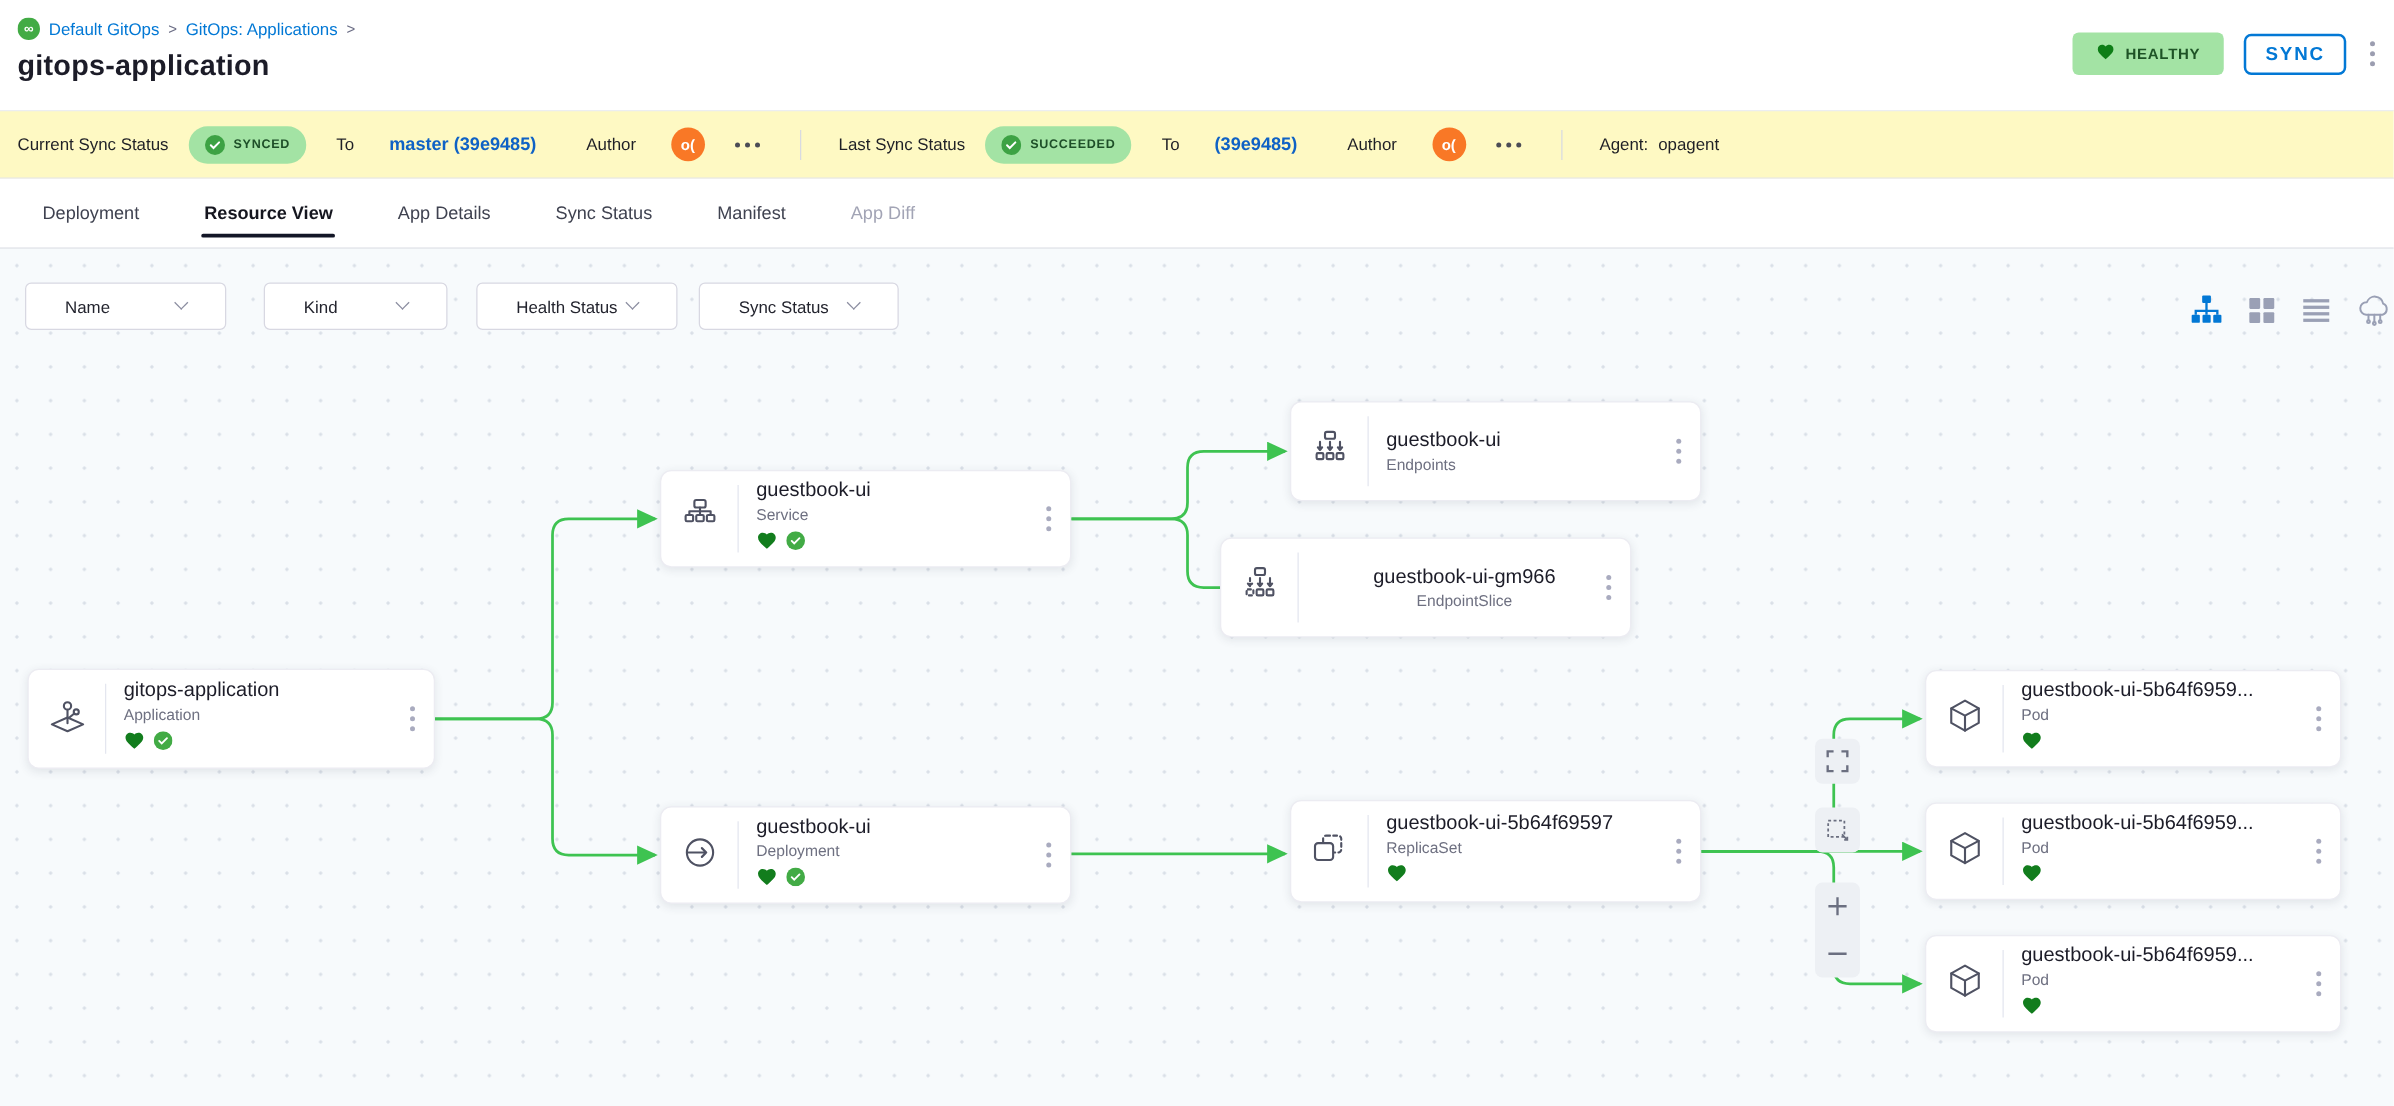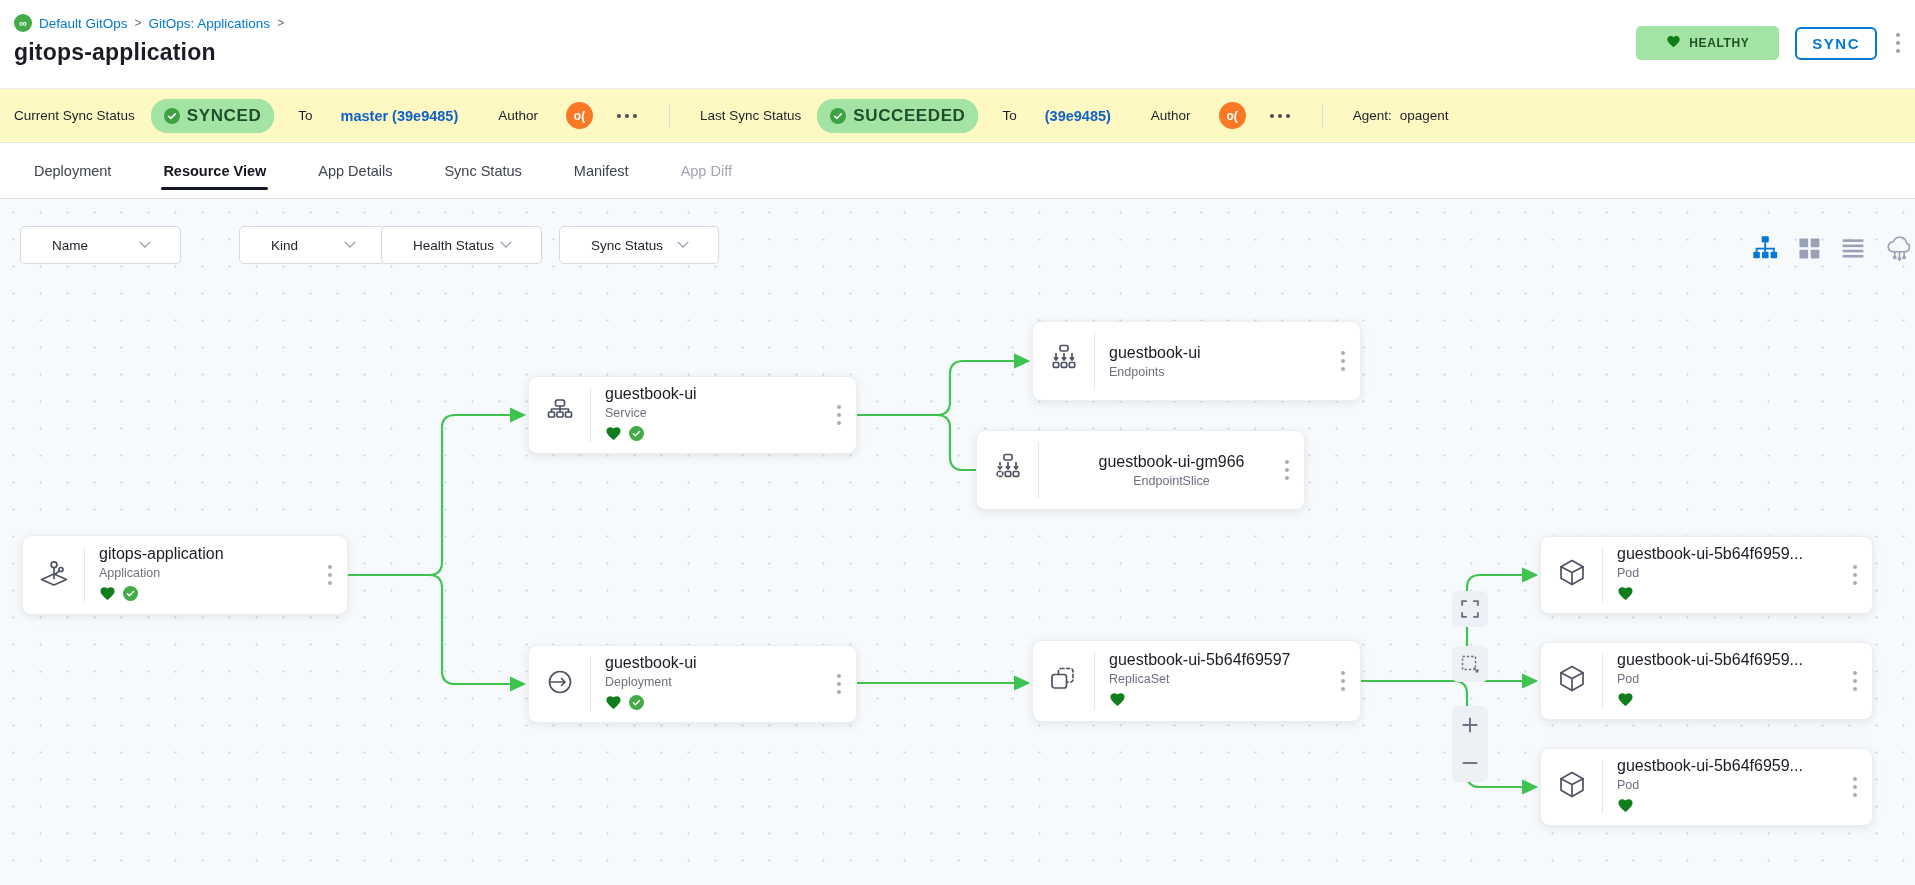--- a/index.html
+++ b/index.html
@@ -8,33 +8,33 @@
 
   
   .header { position:relative; height:88px; background:#fff; padding:14px 18px 0 14px; }
   .crumbs { display:flex; align-items:center; gap:7px; font-size:13.5px; }
   .crumb-logo { width:18px; height:18px; display:inline-block; }
   .crumb-link { color:#0278d5; cursor:pointer; text-decoration:none; }
   .crumb-sep { color:#6b6d85; font-size:12px; }
   .page-title { margin-top:7px; font-size:23px; font-weight:bold; color:#1c1c28; letter-spacing:.2px; }
   .header-right { position:absolute; top:26px; right:12px; display:flex; align-items:center; gap:16px; }
   .health-badge { display:flex; align-items:center; gap:8px; background:#a3e3a4; border-radius:5px;
-    padding:8px 30px; font-size:12px; font-weight:bold; color:#1e5326; letter-spacing:.6px; }
+    padding:8px 19px; font-size:12px; font-weight:bold; color:#1e5326; letter-spacing:.6px; }
   .sync-btn { border:2px solid #0278d5; color:#0278d5; background:#fff; border-radius:6px;
     padding:6px 15px; font-size:15px; font-weight:bold; letter-spacing:1.5px; cursor:pointer;
     font-family:"Liberation Sans", sans-serif; }
   .kebab-v { display:flex; flex-direction:column; gap:4px; padding:4px 3px; cursor:pointer; }
   .kebab-v i { width:4px; height:4px; border-radius:50%; background:#9b9db0; }
 
   
   .statusbar { height:55px; background:#fef9c3; border-top:1px solid #eceef1; border-bottom:1px solid #e3e5ea;
     display:flex; align-items:center; padding:0 14px; font-size:13.5px; color:#1f2026; }
   .sb-label { white-space:nowrap; }
   .pill { display:flex; align-items:center; gap:7px; background:#a3e3a4; color:#1e4f28;
-    border-radius:16px; padding:7px 13px; font-size:17px; font-weight:bold; letter-spacing:.6px; }
+    border-radius:16px; padding:7px 13px; font-size:10px; font-weight:bold; letter-spacing:.6px; }
   .sb-ref { font-weight:bold; font-size:14.5px; color:#0f62c5; cursor:pointer; white-space:nowrap; }
   .avatar { width:27px; height:27px; border-radius:50%; background:#f97826; color:#fff;
     font-size:12px; font-weight:bold; display:flex; align-items:center; justify-content:center; }
   .meatball { display:flex; gap:4px; padding:4px; cursor:pointer; }
   .meatball i { width:4px; height:4px; border-radius:50%; background:#4b4c55; }
   .sb-div { width:1px; height:24px; background:#d8dae2; }
   .ml8{margin-left:8px}.ml10{margin-left:28px}.ml16{margin-left:16px}.ml20{margin-left:20px}
   .ml24{margin-left:24px}.ml28{margin-left:28px}.ml30{margin-left:30px}.ml40{margin-left:40px}
 
   
@@ -179,21 +179,21 @@
       <path d="M857 484 L1028 484" fill="none" stroke="#3ec351" stroke-width="2.2" marker-end="url(#arrow)"></path>
       <path d="M1361 482 L1454 482 Q1467 482 1467 469 L1467 389 Q1467 376 1480 376 L1536 376" fill="none" stroke="#3ec351" stroke-width="2.2" marker-end="url(#arrow)"></path>
       <path d="M1361 482 L1536 482" fill="none" stroke="#3ec351" stroke-width="2.2" marker-end="url(#arrow)"></path>
       <path d="M1361 482 L1454 482 Q1467 482 1467 495 L1467 575 Q1467 588 1480 588 L1536 588" fill="none" stroke="#3ec351" stroke-width="2.2" marker-end="url(#arrow)"></path>
     </svg>
   <div id="filters">
       <div class="filter" style="left: 20px; top: 27px; width: 161px;">
         <span>Name</span>
         <span class="chev"></span>
       </div>
-      <div class="filter" style="left: 211px; top: 27px; width: 147px; margin-left: 28px;">
+      <div class="filter" style="left: 211px; top: 27px; width: 147px;">
         <span>Kind</span>
         <span class="chev"></span>
       </div>
       <div class="filter" style="left: 381px; top: 27px; width: 161px;">
         <span>Health Status</span>
         <span class="chev"></span>
       </div>
       <div class="filter" style="left: 559px; top: 27px; width: 160px;">
         <span>Sync Status</span>
         <span class="chev"></span>

